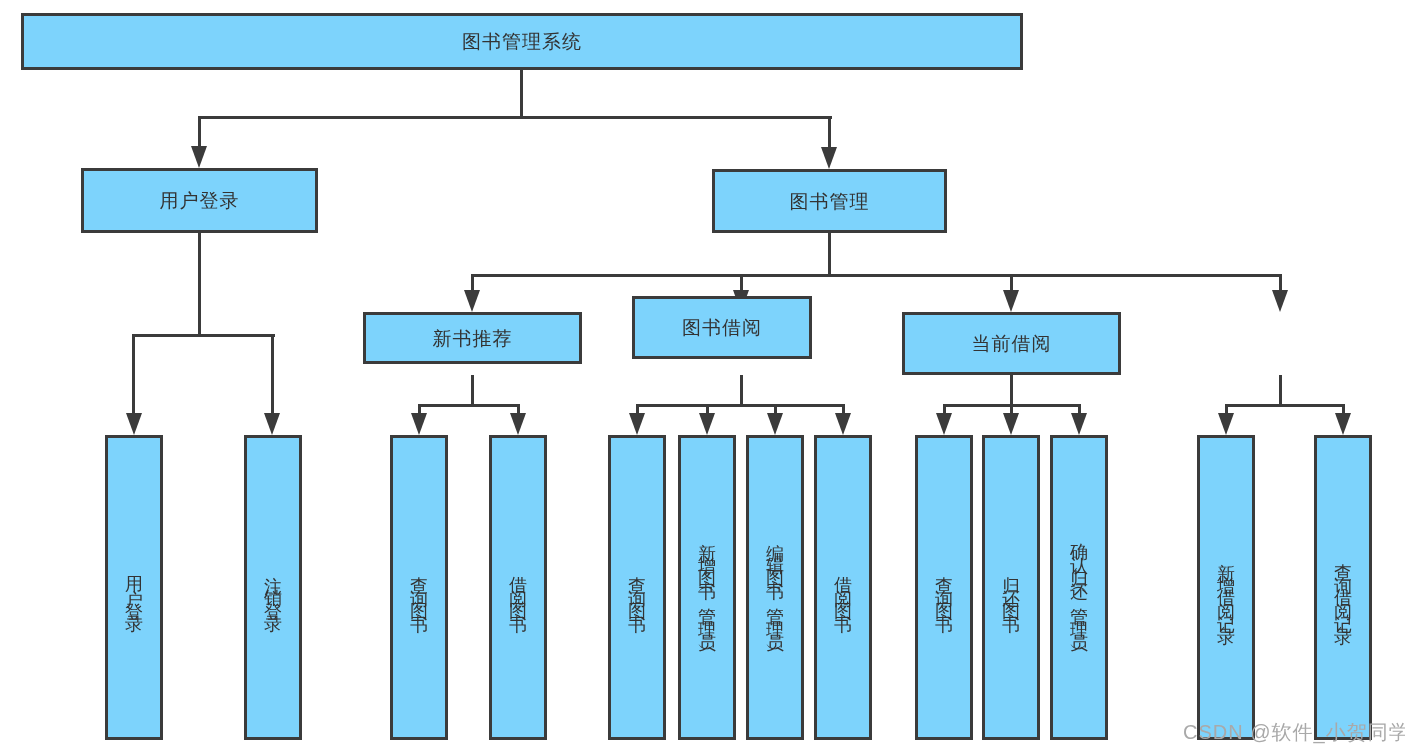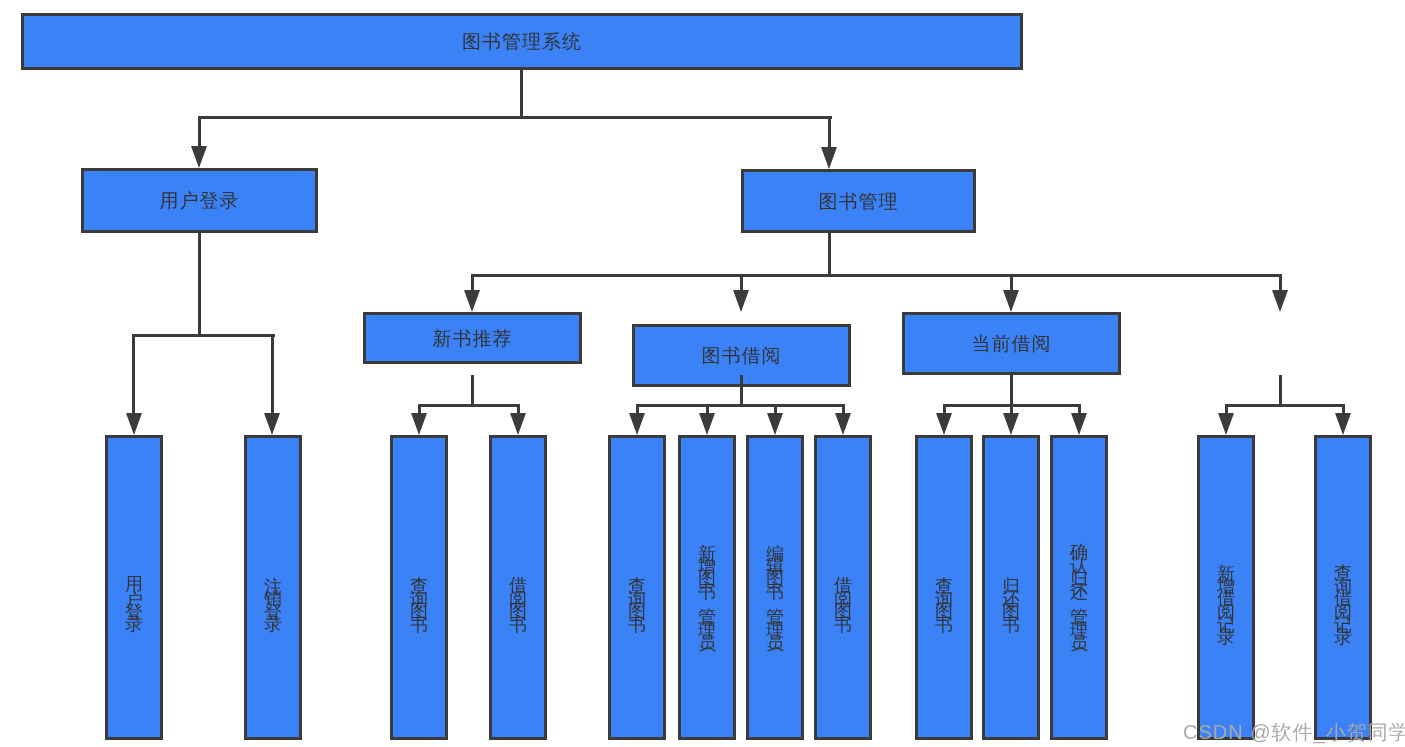--- a/index.html
+++ b/index.html
@@ -17,21 +17,21 @@
     position:relative;
     width:1405px;
     height:747px;
     background:var(--bg);
     overflow:hidden;
   }
   .box{
     position:absolute;
     box-sizing:border-box;
     border:3px solid var(--line);
-    background:#3b82f6;
+    background:#7dd3fc;
     color:var(--text);
     display:flex;
     align-items:center;
     justify-content:center;
     font-size:19px;
     letter-spacing:1px;
     line-height:1;
     text-align:center;
   }
   .leaf{
@@ -76,42 +76,42 @@
   <div class="box" style="left:21px;top:13px;width:1002px;height:57px;">图书管理系统</div>
 
   <div class="vline" style="left:520px;top:70px;height:48px;"></div>
   <div class="hline" style="left:198px;top:116px;width:634px;"></div>
   <div class="vline" style="left:198px;top:116px;height:36px;"></div>
   <div class="arrow" style="left:191px;top:146px;"></div>
   <div class="vline" style="left:828px;top:116px;height:37px;"></div>
   <div class="arrow" style="left:821px;top:147px;"></div>
 
   <div class="box" style="left:81px;top:168px;width:237px;height:65px;">用户登录</div>
-  <div class="box" style="left:712px;top:169px;width:235px;height:64px;margin-left:29px;">图书管理</div>
+  <div class="box" style="left:712px;top:169px;width:235px;height:64px;">图书管理</div>
 
   <div class="vline" style="left:198px;top:233px;height:104px;"></div>
   <div class="hline" style="left:132px;top:334px;width:143px;"></div>
   <div class="vline" style="left:132px;top:334px;height:82px;"></div>
   <div class="arrow" style="left:126px;top:413px;"></div>
   <div class="vline" style="left:271px;top:334px;height:82px;"></div>
   <div class="arrow" style="left:264px;top:413px;"></div>
 
   <div class="vline" style="left:828px;top:233px;height:44px;"></div>
   <div class="hline" style="left:471px;top:274px;width:811px;"></div>
   <div class="vline" style="left:471px;top:274px;height:18px;"></div>
   <div class="arrow" style="left:464px;top:290px;"></div>
   <div class="vline" style="left:740px;top:274px;height:18px;"></div>
   <div class="arrow" style="left:733px;top:290px;"></div>
   <div class="vline" style="left:1010px;top:274px;height:18px;"></div>
   <div class="arrow" style="left:1003px;top:290px;"></div>
   <div class="vline" style="left:1279px;top:274px;height:18px;"></div>
   <div class="arrow" style="left:1272px;top:290px;"></div>
 
   <div class="box" style="left:363px;top:312px;width:219px;height:52px;">新书推荐</div>
-  <div class="box" style="left:632px;top:324px;width:219px;height:63px;">图书借阅</div>
+  <div class="box" style="left:632px;top:296px;width:180px;height:63px;">图书借阅</div>
   <div class="box" style="left:902px;top:312px;width:219px;height:63px;">当前借阅</div>
 
   <div class="vline" style="left:471px;top:375px;height:32px;"></div>
   <div class="hline" style="left:418px;top:404px;width:102px;"></div>
   <div class="vline" style="left:418px;top:404px;height:12px;"></div>
   <div class="arrow" style="left:411px;top:413px;"></div>
   <div class="vline" style="left:517px;top:404px;height:12px;"></div>
   <div class="arrow" style="left:510px;top:413px;"></div>
 
   <div class="vline" style="left:740px;top:375px;height:32px;"></div>

